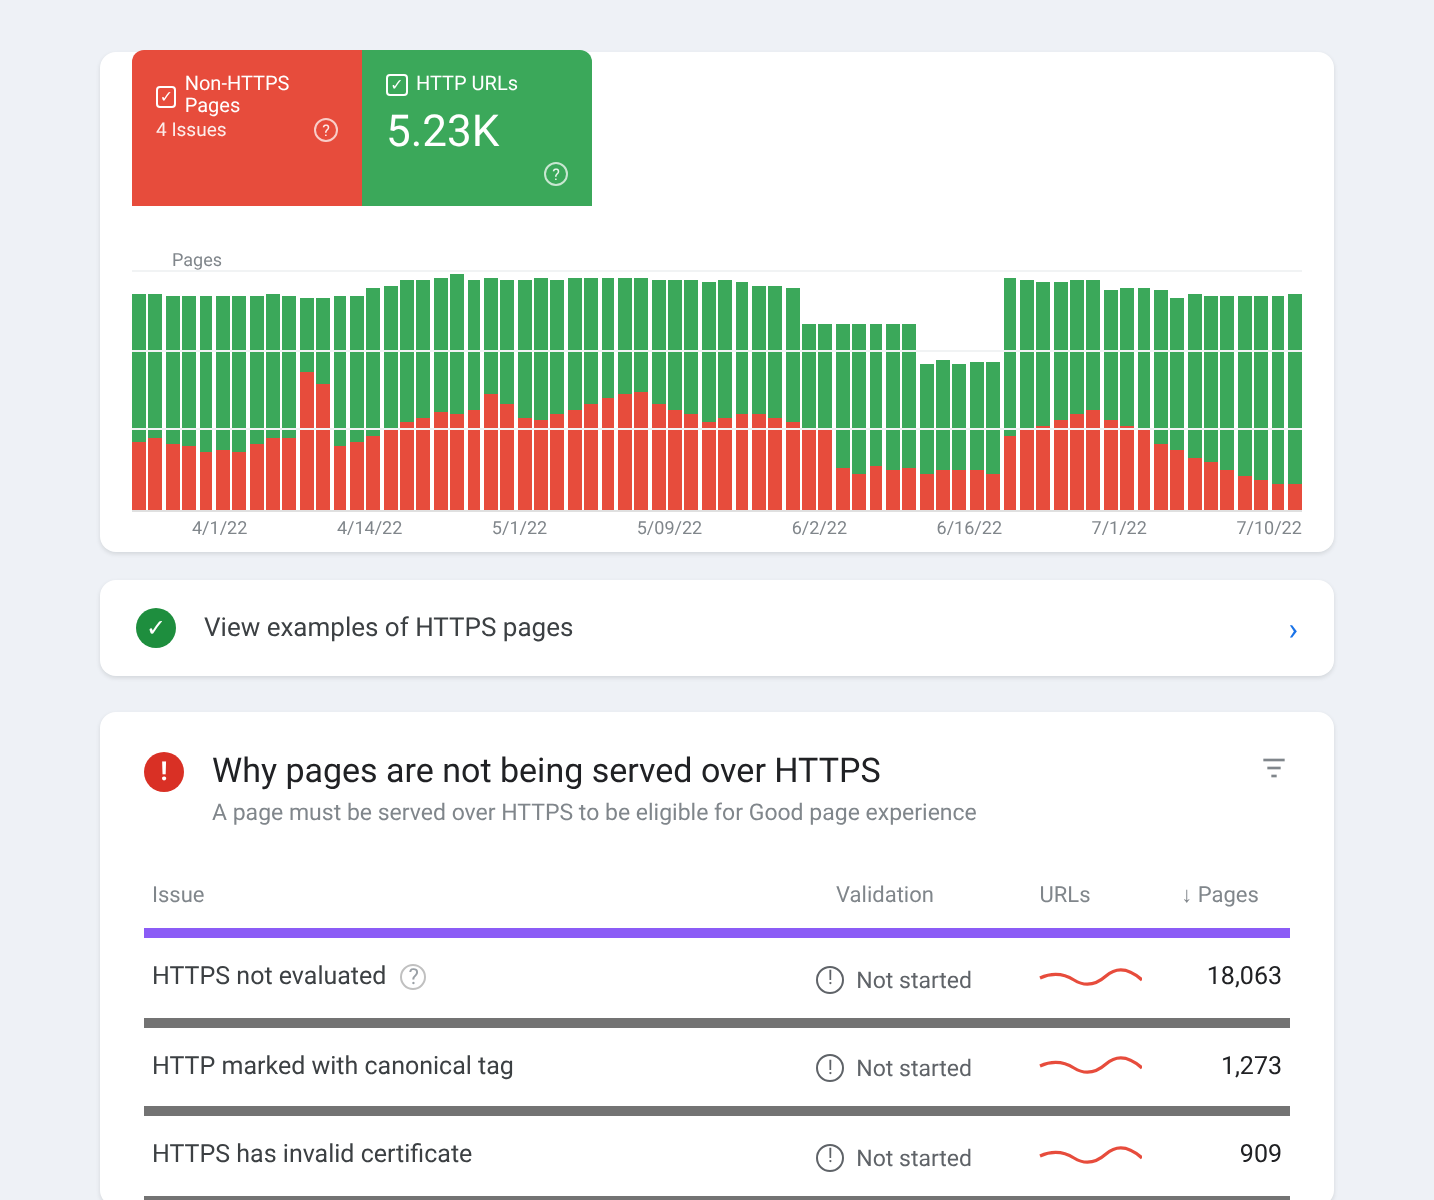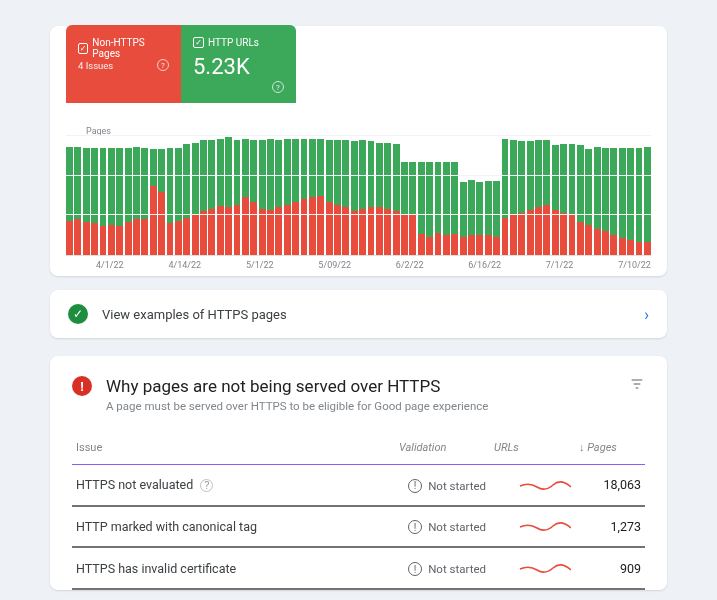--- a/index.html
+++ b/index.html
@@ -71,24 +71,24 @@
     margin: 18px 50px 0 50px;
     padding: 20px 22px 0 22px;
   }
   .issues-head { display:flex; align-items:flex-start; gap:14px; }
   .bang { width:20px; height:20px; background:#d93025; border-radius:50%; color:#fff; display:flex; align-items:center; justify-content:center; font-size:13px; font-weight:700; }
   .issues-title { font-size:17px; color:#202124; }
   .issues-sub { font-size:11.5px; color:#80868b; margin-top:3px; }
   .filter { margin-left:auto; color:#80868b; font-size:14px; }
 
   table { width:100%; border-collapse:collapse; margin-top:22px; font-size:12.5px; }
-  th { text-align:left; font-weight:400; color:#80868b; font-size:11px; padding:6px 4px 10px; border-bottom:1px solid #8b5cf6; }
-  th:nth-child(2),th:nth-child(3),th:nth-child(4){ text-align:left;font-style:italic; }
+  th { text-align:left; font-weight:400; color:#80868b; font-size:11px; padding:6px 4px 10px; border-bottom:5px solid #8b5cf6; }
+  th:nth-child(2),th:nth-child(3),th:nth-child(4){ text-align:center; }
   th:nth-child(2){ width:95px; } th:nth-child(3){ width:85px; } th:nth-child(4){ width:70px; }
-  td { padding:12px 4px; border-bottom:2px solid #737373; color:#3c4043; vertical-align:middle; }
+  td { padding:12px 4px; border-bottom:5px solid #737373; color:#3c4043; vertical-align:middle; }
   td:nth-child(2),td:nth-child(3),td:nth-child(4){ text-align:right; }
   .ns { display:inline-flex; align-items:center; gap:6px; color:#5f6368; font-size:11.5px; }
   .ns-ico { width:14px; height:14px; border:1.3px solid #5f6368; border-radius:50%; display:inline-flex; align-items:center; justify-content:center; font-size:10px; }
   .spark { display:inline-block; vertical-align:middle; }
   .pages { color:#202124; }
   .info-q { color:#9aa0a6; font-size:11px; border:1px solid #c0c0c0; border-radius:50%; width:13px; height:13px; display:inline-flex; align-items:center; justify-content:center; margin-left:4px; }
 </style>
 </head>
 <body>
 

